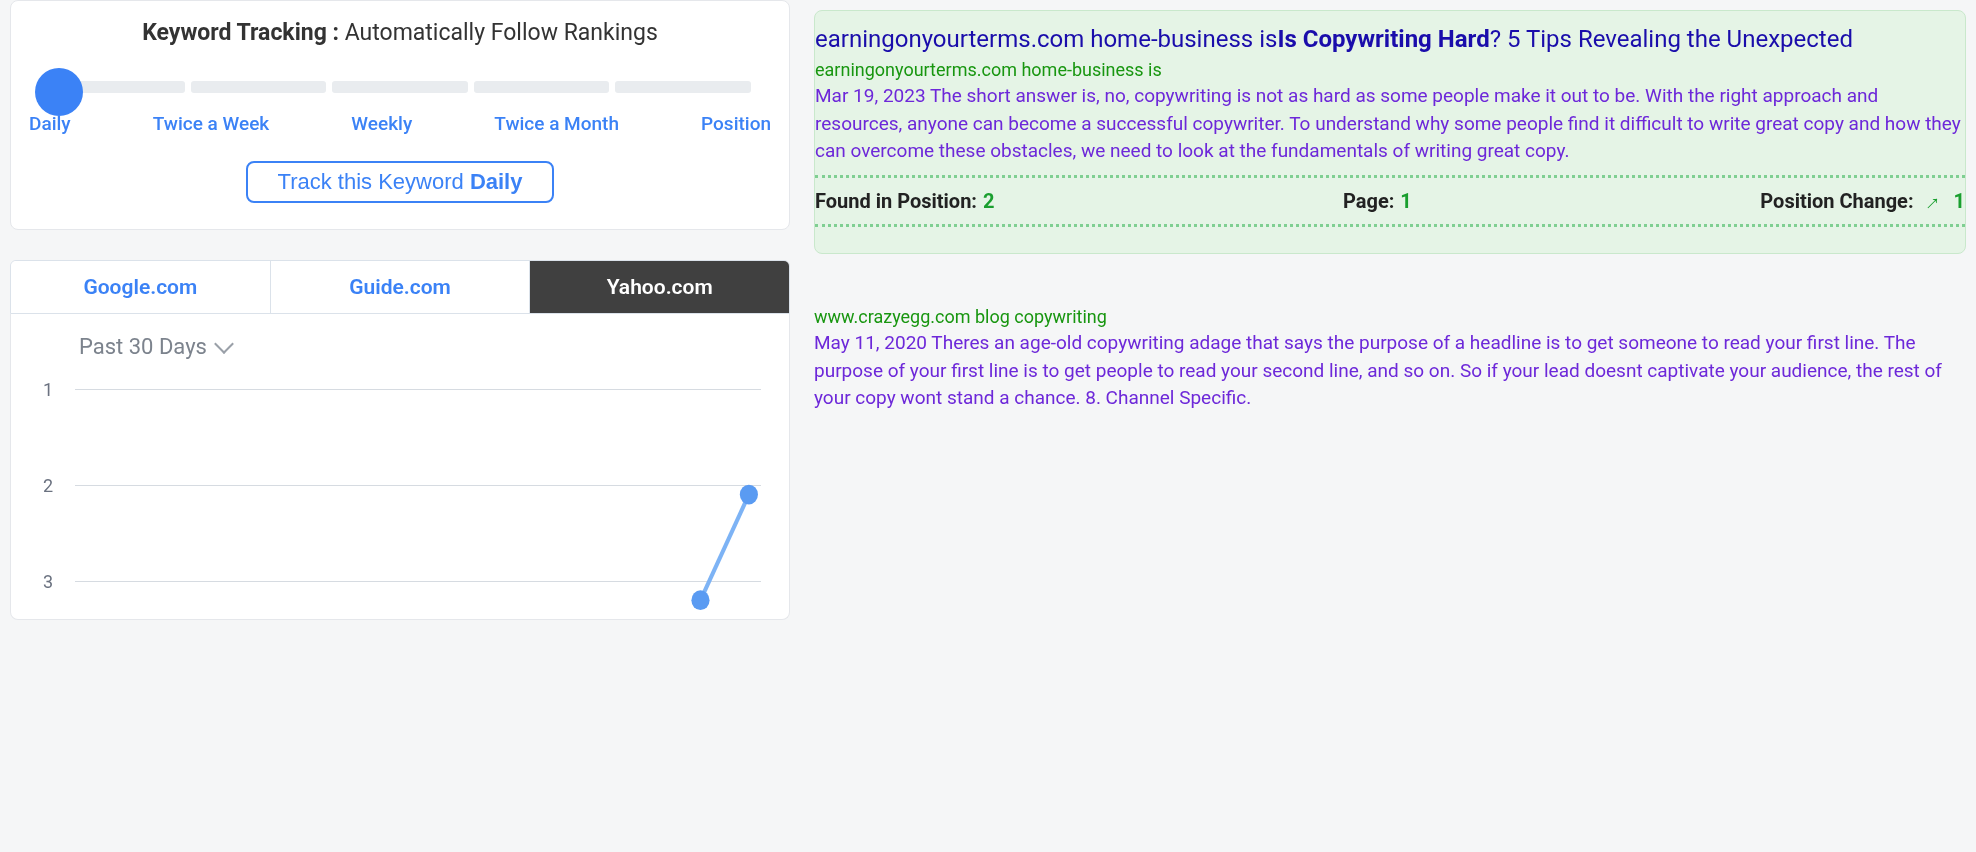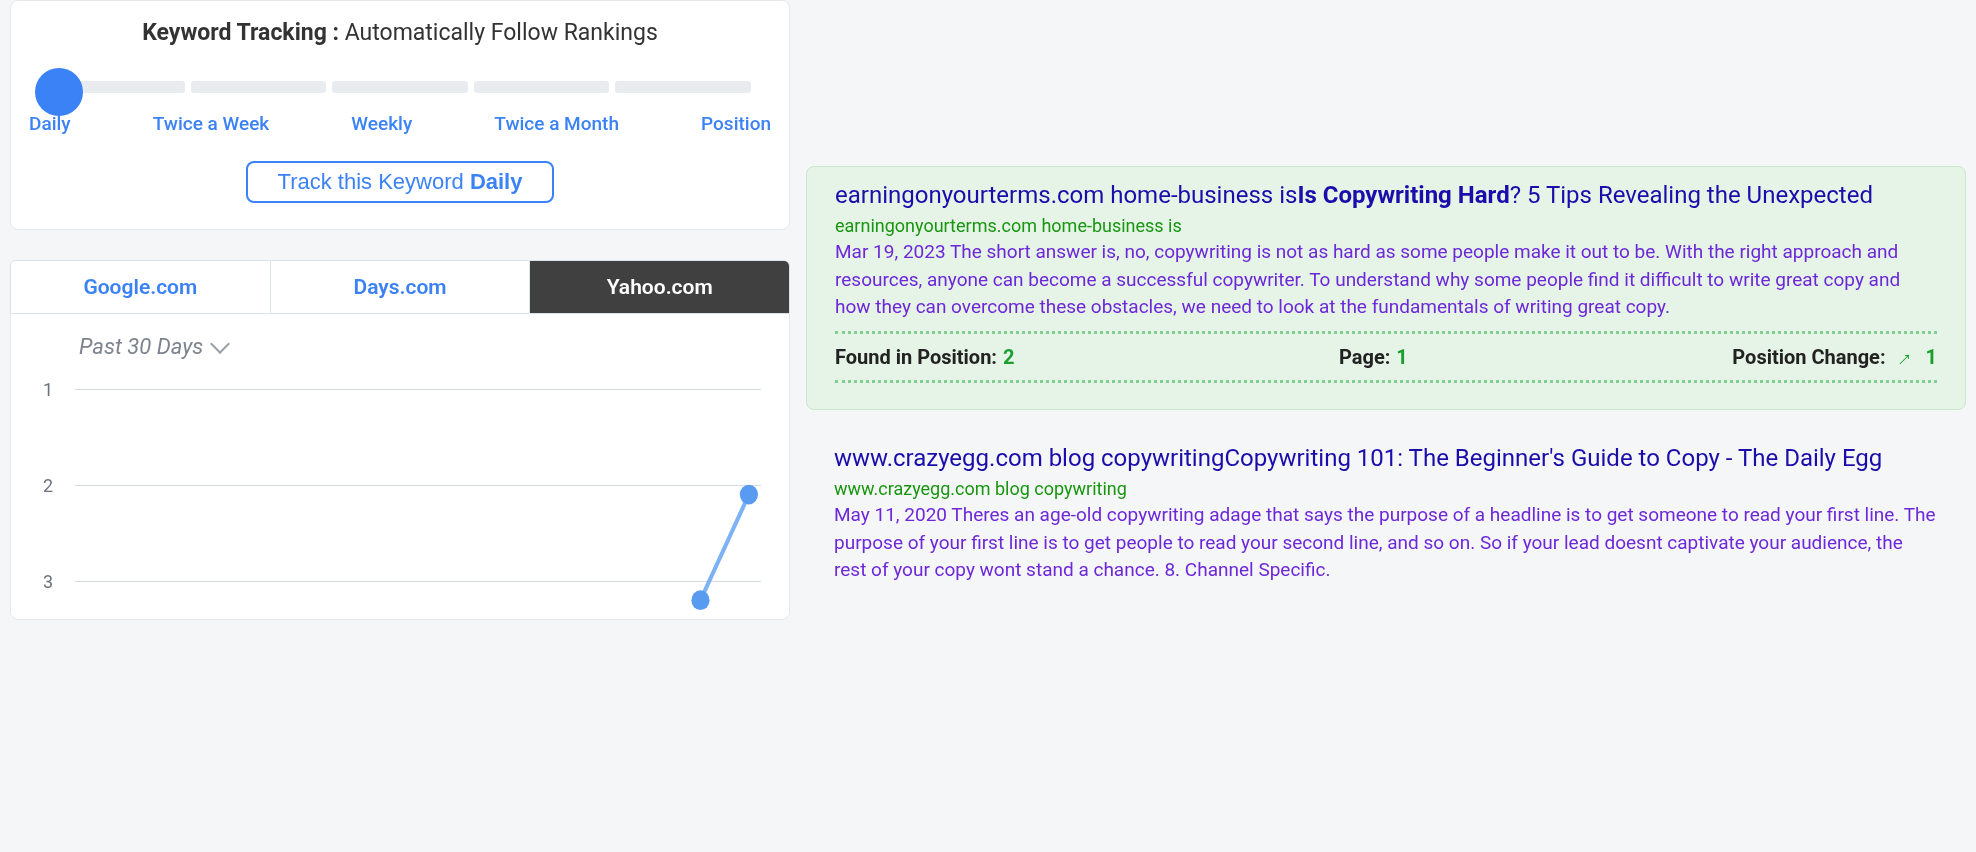--- a/index.html
+++ b/index.html
@@ -1,17 +1,17 @@
 <!DOCTYPE html>
 <html><head>
 <meta charset="utf-8">
 <style>
   * { box-sizing: border-box; margin: 0; padding: 0; }
   body { font-family: -apple-system, "Segoe UI", Roboto, Arial, sans-serif; background: #f5f6f7; color: #222; }
-  .wrap { display: flex; gap: 16px; padding: 0 10px; align-items: flex-end; }
+  .wrap { display: flex; gap: 24px; padding: 0 10px; }
   .left { width: 780px; flex: 0 0 780px; }
   .right { flex: 1; padding-top: 10px; }
 
   
   .card {
     background: #fff;
     border: 1px solid #e5e7eb;
     border-radius: 8px;
     padding: 18px 24px 26px;
     margin-bottom: 30px;
@@ -52,40 +52,40 @@
     font-size: 21px; font-weight: 600;
     background: #fff; color: #3b82f6;
     border-right: 1px solid #dbe2ea; cursor: pointer;
   }
   .tab:last-child { border-right: none; }
   .tab.active { background: #404040; color: #fff; }
 
   .chart-card { background: #fff; border: 1px solid #e5e7eb; border-top: none; border-radius: 0 0 8px 8px; padding: 20px 28px 10px; }
   .range-select {
     display: inline-flex; align-items: center; gap: 10px;
-    color: #7c838d; font-size: 22px; cursor: pointer; margin-left: 40px; font-style: italic;
+    color: #7c838d; font-size: 22px; cursor: pointer; margin-left: 40px;
   }
   .chev { width: 14px; height: 14px; border-right: 2px solid #9aa0a8; border-bottom: 2px solid #9aa0a8; transform: rotate(45deg); margin-top: -6px; }
 
   .chart { position: relative; margin-top: 30px; padding-left: 30px; }
   .gridline { position: relative; height: 96px; }
   .gridline .num {
     position: absolute; left: -26px; top: -10px;
     color: #6b7280; font-size: 18px;
   }
   .gridline .line {
     position: absolute; left: 6px; right: 0; top: 0;
     border-top: 1px solid #d6dbe1;
   }
   .chart-svg { position: absolute; left: 36px; right: 0; top: 0; bottom: 0; width: calc(100% - 36px); height: 100%; overflow: visible; }
   .pt { fill: #5a9bf2; }
   .ln { stroke: #7db3f5; stroke-width: 4; fill: none; }
 
   
-  .result { padding: 12px 28px 16px; margin-bottom: 20px; border-radius: 8px; }
+  .result { padding: 12px 0 16px; margin-bottom: 36px; border-radius: 8px; }
   .result.highlight { background: #e5f4e6; border: 1px solid #c9e8cc; }
   .result h3 { font-size: 24px; line-height: 1.35; font-weight: 400; color: #1a0dab; }
   .result h3 .strong { font-weight: 700; }
   .result .site { color: #189610; font-size: 18px; margin: 4px 0 2px; }
   .result .desc { color: #6d28d9; font-size: 19px; line-height: 1.45; }
   
   .dotted { border: none; border-top: 3px dotted #7fcf92; margin: 10px 0; }
   .meta {
     display: flex; justify-content: space-between; align-items: center;
     font-size: 20px; font-weight: 700; color: #222;
@@ -123,21 +123,21 @@
         <span>Position</span>
       </div>
 
       <button class="track-btn">
         <span>Track this Keyword </span><span class="freq">Daily</span>
       </button>
     </div>
 
     <div class="tabs">
       <div class="tab">Google.com</div>
-      <div class="tab">Days.com</div>
+      <div class="tab">Guide.com</div>
       <div class="tab active">Yahoo.com</div>
     </div>
 
     <div class="chart-card">
       <div class="range-select">
         <span>Past 30 Days</span>
         <span class="chev"></span>
       </div>
 
       <div class="chart" style="height: 220px;">
@@ -176,20 +176,17 @@
         <span>
           <span>Position Change:</span>
           <span class="arrow-icon">→</span>
           <span class="val">1</span>
         </span>
       </div>
       <hr class="dotted">
     </div>
 
     <div class="result">
-      <h3>
-        <span>www.crazyegg.com blog copywriting</span><span class="strong"></span><span>Copywriting 101: The Beginner's Guide to Copy - The Daily Egg</span>
-      </h3>
       <div class="site">www.crazyegg.com blog copywriting</div>
       <div class="desc">May 11, 2020 Theres an age-old copywriting adage that says the purpose of a headline is to get someone to read your first line. The purpose of your first line is to get people to read your second line, and so on. So if your lead doesnt captivate your audience, the rest of your copy wont stand a chance. 8. Channel Specific.</div>
     </div>
   </div>
 </div>
 
 </body></html>

